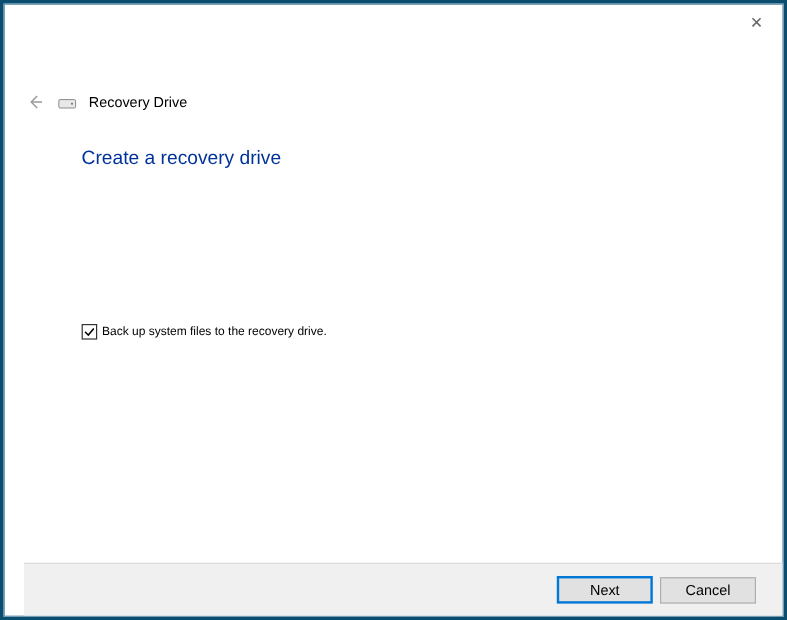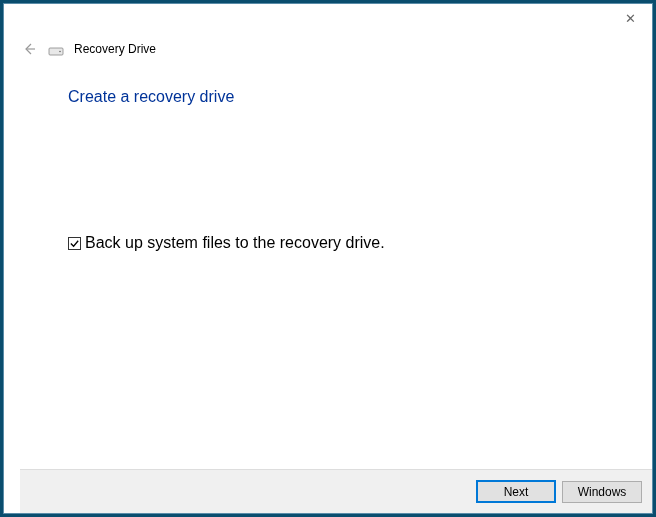--- a/index.html
+++ b/index.html
@@ -38,20 +38,21 @@
       color: #666;
       cursor: pointer;
       padding: 2px 6px;
       line-height: 1;
     }
     .header-row {
       display: flex;
       align-items: center;
       padding: 6px 0 0 16px;
       gap: 10px;
+      margin-top: 36px;
     }
     .back-arrow {
       width: 18px;
       height: 18px;
       display: flex;
       align-items: center;
       justify-content: center;
       color: #888;
       cursor: pointer;
     }
@@ -94,31 +95,31 @@
       align-items: center;
       justify-content: center;
       cursor: pointer;
       flex-shrink: 0;
     }
     .chk svg {
       width: 11px;
       height: 11px;
     }
     .checkbox-label {
-      font-size: 16px;
+      font-size: 10px;
       color: #000;
     }
     .footer {
       height: 44px;
       border-top: 1px solid #ddd;
       background: #f0f0f0;
       display: flex;
       justify-content: flex-end;
       align-items: center;
-      padding-right: 10px;
+      padding-right: 22px;
       gap: 6px;
       margin-left: 16px;
     }
     .btn {
       width: 80px;
       height: 22px;
       font-size: 12px;
       font-family: inherit;
       background: #e1e1e1;
       border: 1px solid #adadad;
@@ -165,16 +166,16 @@
         <svg viewBox="0 0 12 12">
           <path d="M2 6 L5 9 L10 3" stroke="#000" stroke-width="1.4" fill="none"></path>
         </svg>
       </span>
       <span class="checkbox-label">Back up system files to the recovery drive.</span>
     </div>
   </div>
 
   <div class="footer">
     <button class="btn btn-primary">Next</button>
-    <button class="btn">Windows</button>
+    <button class="btn">Cancel</button>
   </div>
 
 </div>
 
 </body></html>

